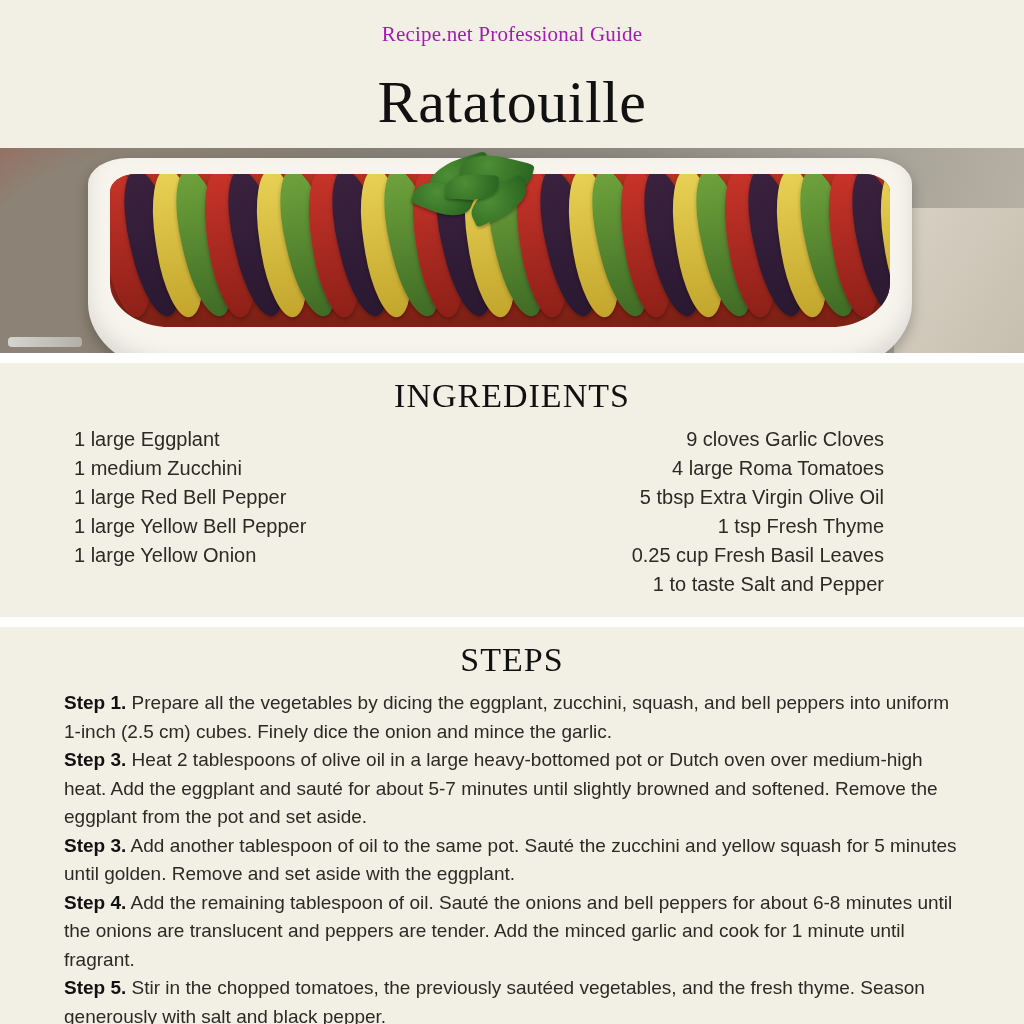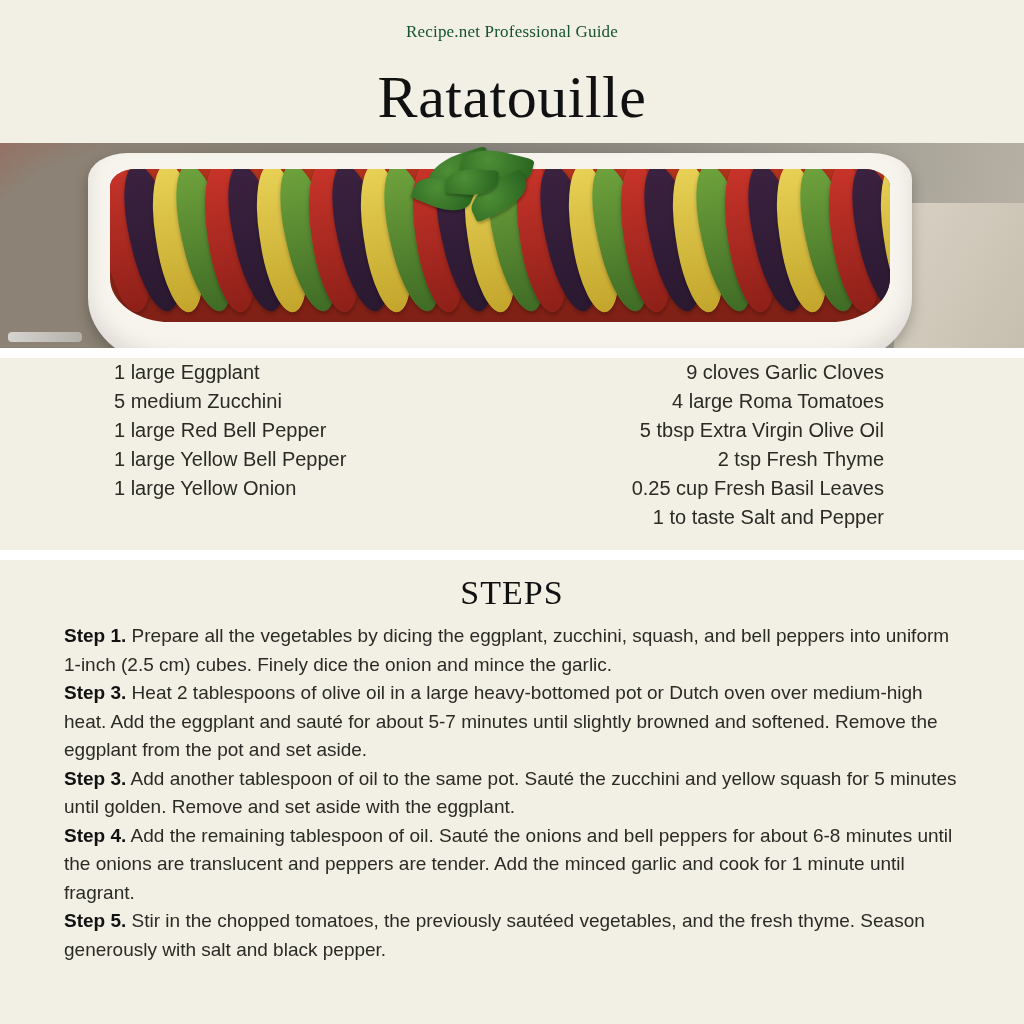--- a/index.html
+++ b/index.html
@@ -21,22 +21,22 @@
   }
 
   
   .header {
     background: #f2efe4;
     padding: 22px 0 14px 0;
     text-align: center;
   }
   .brand {
     font-family: "Liberation Serif", serif;
-    font-size: 17px;
-    color: #14532d;
+    font-size: 21px;
+    color: #a21caf;
     letter-spacing: 0.2px;
   }
   .title {
     font-family: "Liberation Serif", serif;
     font-size: 60px;
     line-height: 1.05;
     color: #111111;
     margin-top: 24px;
     letter-spacing: 0.5px;
   }
@@ -136,21 +136,20 @@
     padding: 14px 0 10px 0;
   }
 
   
   .ingredients {
     padding: 0 0 18px 0;
   }
   .ing-cols {
     display: flex;
     justify-content: flex-end;
-    padding-left: 40px;
   }
   .ing-col {
     width: 50%;
     box-sizing: border-box;
   }
   .ing-col.left {
     padding-left: 74px;
   }
   .ing-col.right {
     text-align: right;
@@ -233,33 +232,34 @@
       <div class="leaf" style="left:66px;  top:2px;  width:70px; height:32px; transform:rotate(14deg);"></div>
       <div class="leaf" style="left:18px;  top:30px; width:58px; height:30px; transform:rotate(22deg);"></div>
       <div class="leaf" style="left:72px;  top:32px; width:62px; height:30px; transform:rotate(-26deg);"></div>
       <div class="leaf" style="left:50px;  top:20px; width:52px; height:26px; transform:rotate(4deg);"></div>
     </div>
   </div>
 
   <div class="gap"></div>
 
   <div class="band ingredients">
+    <div class="section-heading">INGREDIENTS</div>
     <div class="ing-cols">
       <div class="ing-col left">
         <div class="ing-item">1 large Eggplant</div>
-        <div class="ing-item">5 medium Zucchini</div>
+        <div class="ing-item">1 medium Zucchini</div>
         <div class="ing-item">1 large Red Bell Pepper</div>
         <div class="ing-item">1 large Yellow Bell Pepper</div>
         <div class="ing-item">1 large Yellow Onion</div>
       </div>
       <div class="ing-col right">
         <div class="ing-item">9 cloves Garlic Cloves</div>
         <div class="ing-item">4 large Roma Tomatoes</div>
         <div class="ing-item">5 tbsp Extra Virgin Olive Oil</div>
-        <div class="ing-item">2 tsp Fresh Thyme</div>
+        <div class="ing-item">1 tsp Fresh Thyme</div>
         <div class="ing-item">0.25 cup Fresh Basil Leaves</div>
         <div class="ing-item">1 to taste Salt and Pepper</div>
       </div>
     </div>
   </div>
 
   <div class="gap"></div>
 
   <div class="band">
     <div class="section-heading">STEPS</div>

